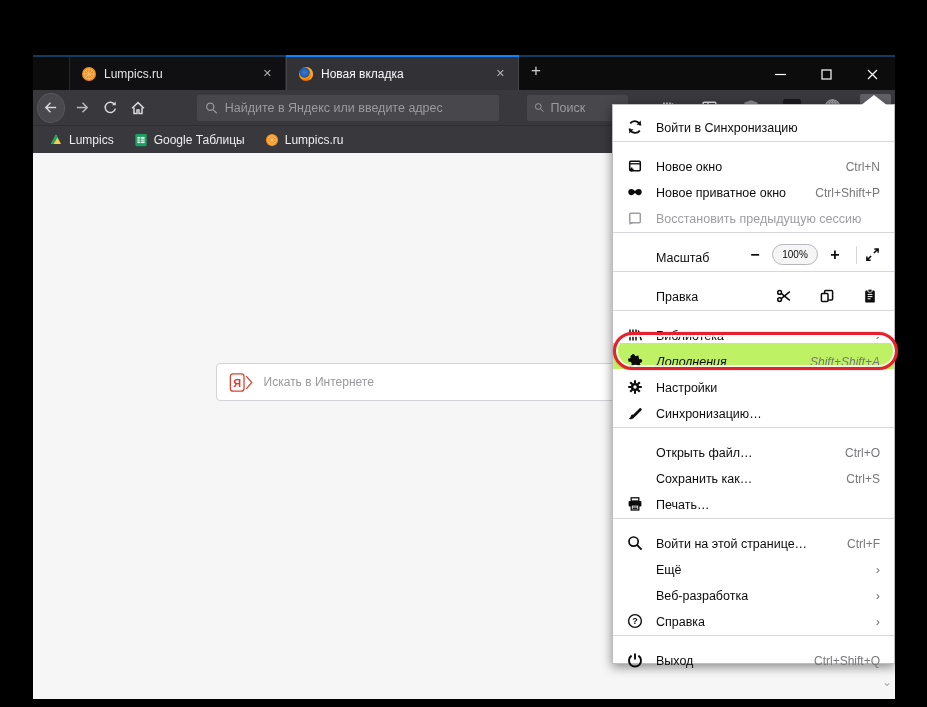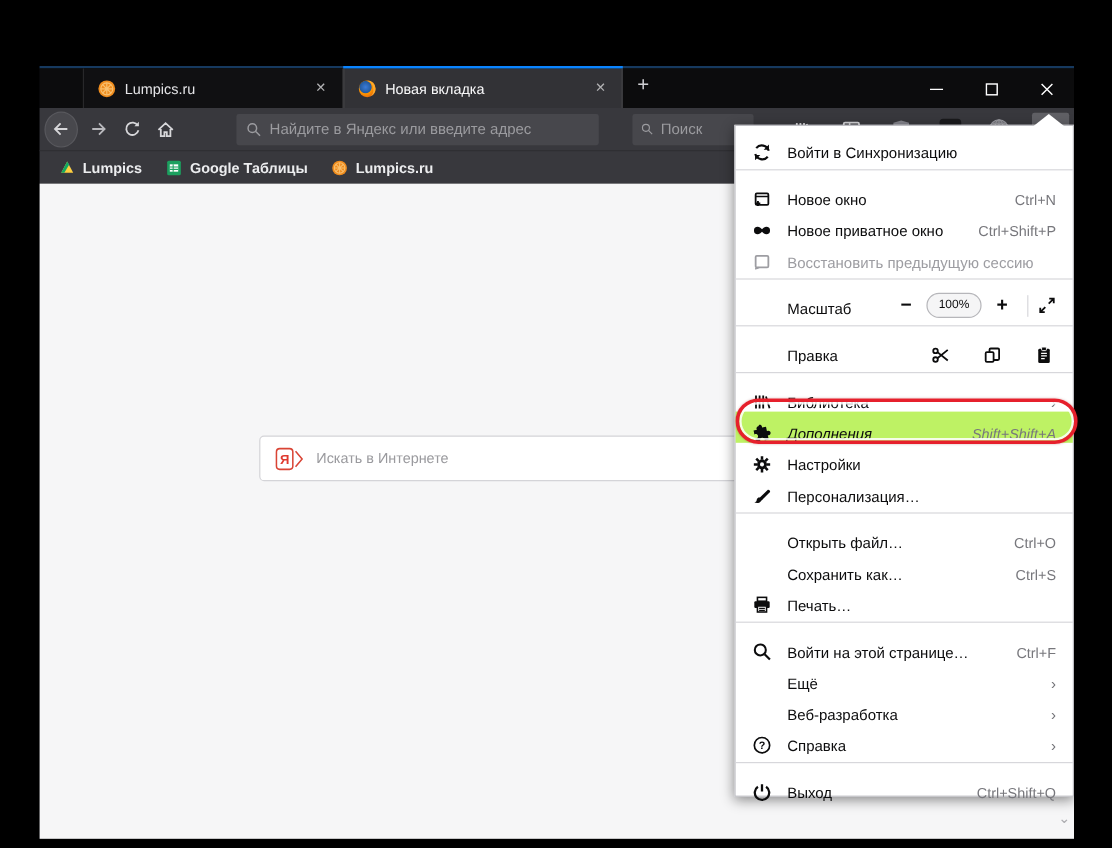--- a/index.html
+++ b/index.html
@@ -35,21 +35,21 @@
   .searchbar { margin-left:28px; width:108px; height:26px; background:#47474c; border-radius:2px;
     display:flex; align-items:center; padding:0 7px; gap:6px; }
   .tbicons { margin-left:28px; display:flex; align-items:center; gap:15px;text-align:center; }
   .tbicon { width:26px; height:26px; display:flex; align-items:center; justify-content:center; }
   .hamburger { margin-left:14px; width:34px; height:28px; background:#606065; border-radius:2px;
     display:flex; flex-direction:column; gap:3px; align-items:center; justify-content:center; }
   .hamburger i { display:block; width:14px; height:2px; background:#f9f9fa; }
 
   
   .bookmarks { height:28px; background:#38383d; border-top:1px solid #2f2f33; display:flex; align-items:center; padding:0 9px; gap:6px; }
-  .bm { display:flex; align-items:center; gap:6px; color:#ecedef; font-size:12px; padding:3px 7px; border-radius:2px;font-weight:bold; }
+  .bm { display:flex; align-items:center; gap:6px; color:#ecedef; font-size:12px; padding:3px 7px; border-radius:2px; }
 
   
   .content { position:relative; height:546px; background:#f6f6f7; }
   .ybox { position:absolute; left:183px; top:210px; width:412px; height:38px; background:#fff;
     border:1px solid #d4d4d8; border-radius:4px; display:flex; align-items:center; padding:0 12px; gap:10px; }
   .ybox input { border:none; outline:none; font-size:12px; color:#3c3c40; width:100%; font-family:inherit; }
   .ybox input::placeholder { color:#9a9a9e; }
   .scrollhint { position:absolute; right:3px; bottom:10px; color:#ababaf; font-size:12px; }
 
   
@@ -381,21 +381,21 @@
     <span class="mlabel">Настройки</span>
   </div>
 
   <div class="mrow">
     <span class="mic">
       <svg width="16" height="16" viewBox="0 0 16 16">
           <path d="M14.4 1.6l-7.3 7.2 1.9 1.9 7.2-7.3c.4-.9-.9-2.2-1.8-1.8z" fill="#0c0c0d" transform="translate(-1.5 1.5)"></path>
           <path d="M5.6 9.4c-1.5.2-1.8 1.5-2.1 2.6-.2.8-.7 1.3-1.9 1.6 1.6 1 4.2.8 5.2-.5.7-.9.7-1.8-.1-2.6-.4-.4-.7-.8-1.1-1.1z" fill="#0c0c0d"></path>
         </svg>
     </span>
-    <span class="mlabel">Персонализация…</span>
+    <span class="mlabel">Синхронизацию…</span>
   </div>
 
   <div class="msep"></div>
 
   <div class="mrow">
     <span class="mic"></span>
     <span class="mlabel">Открыть файл…</span>
     <span class="mshort">Ctrl+O</span>
   </div>
 

